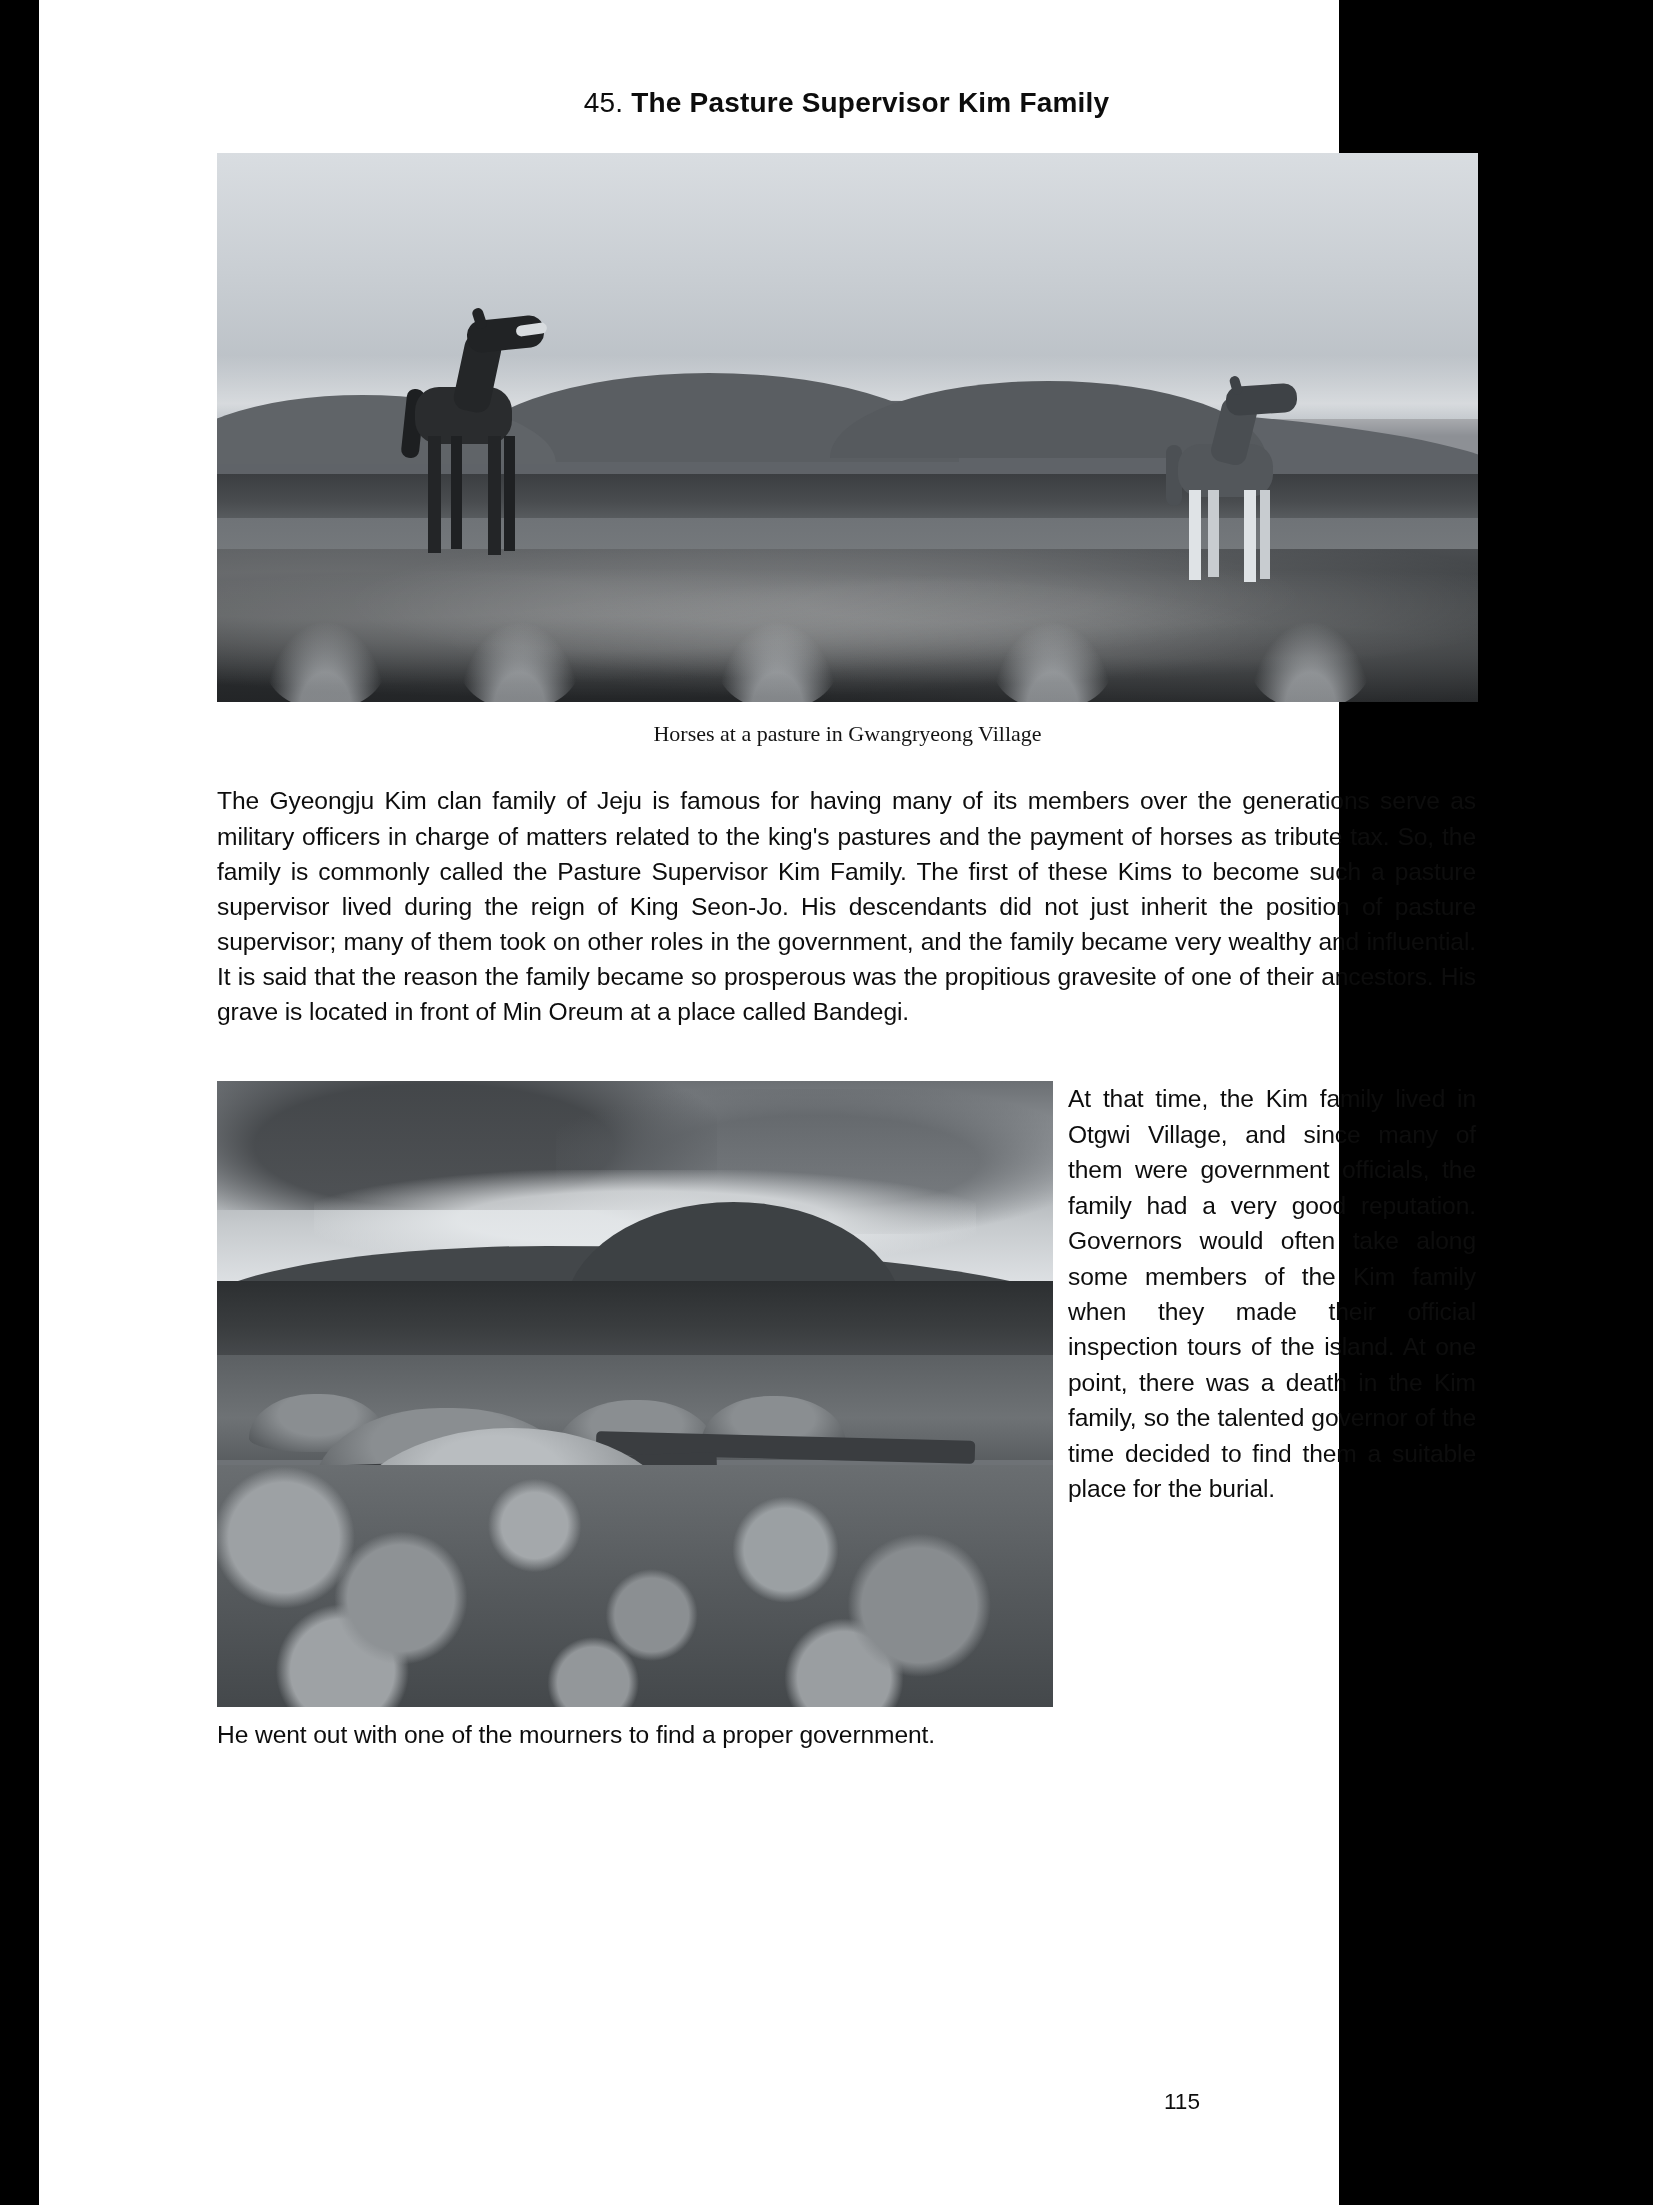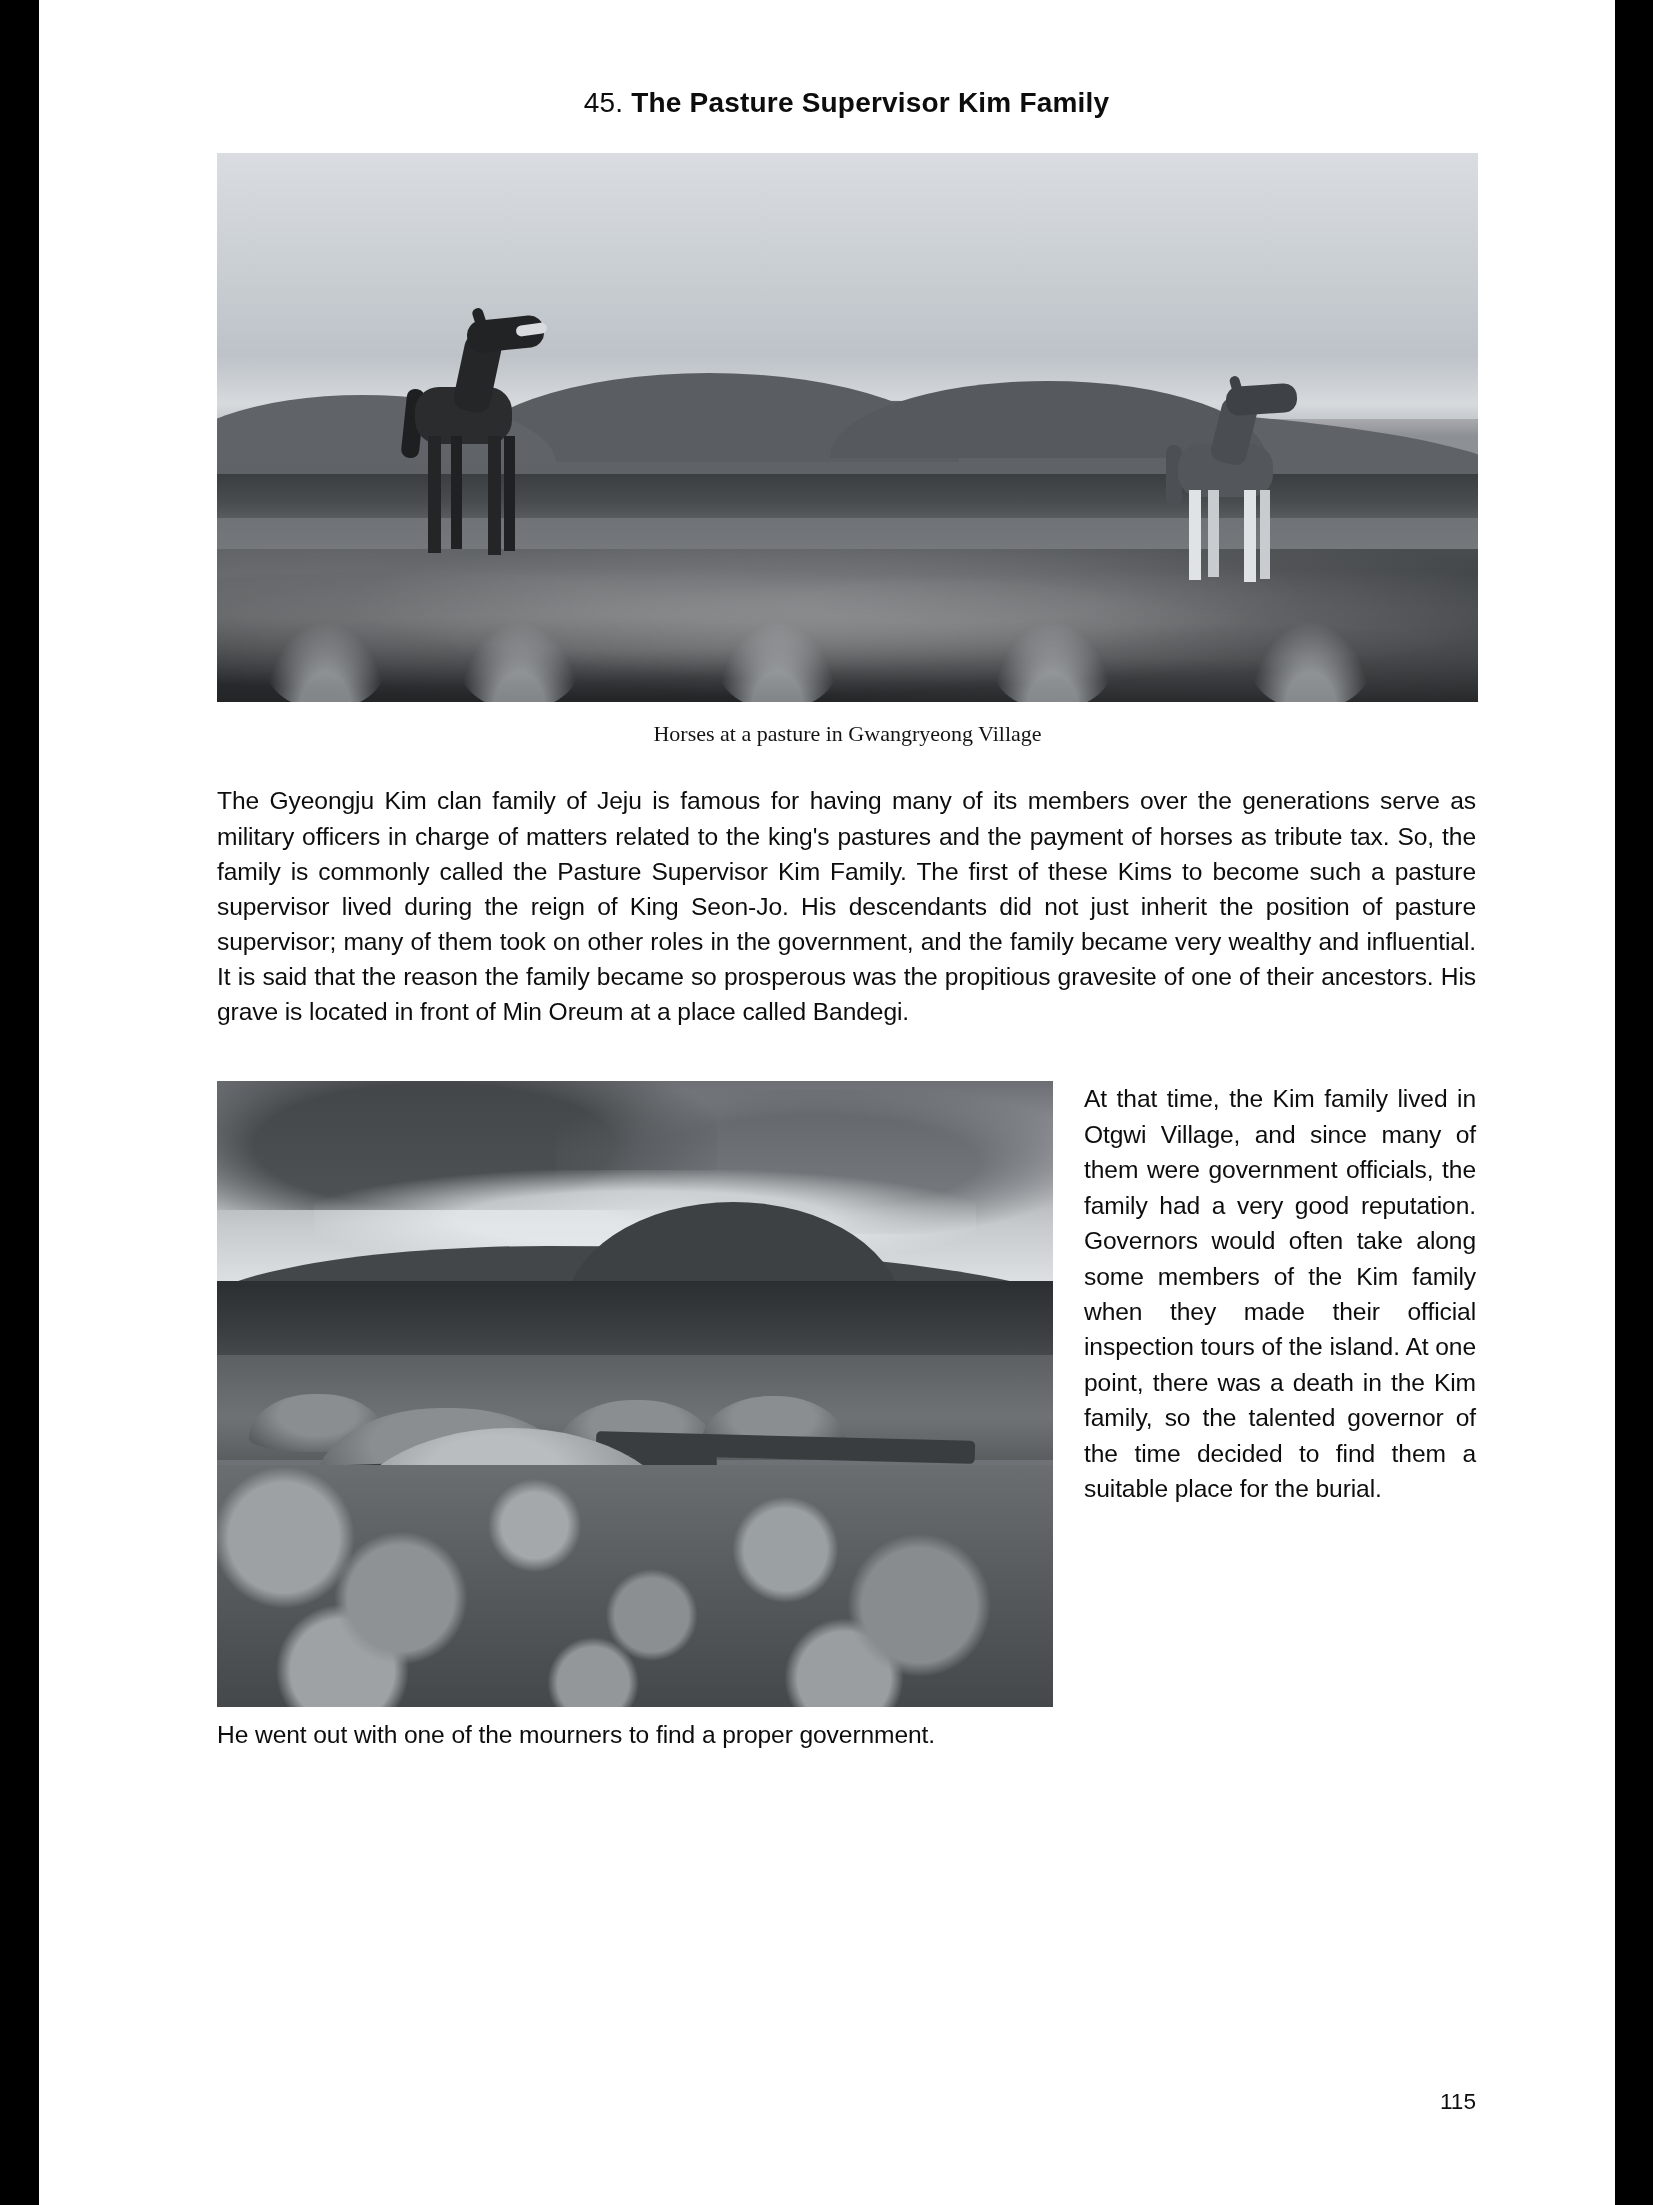--- a/index.html
+++ b/index.html
@@ -10,21 +10,21 @@
   body {
     width: 1653px;
     height: 2205px;
     overflow: hidden;
     font-family: "Liberation Sans", sans-serif;
   }
   .page {
     position: absolute;
     left: 39px;
     top: 0px;
-    width: 1576px;
+    width: 1300px;
     height: 2205px;
     background: #ffffff;
     box-sizing: border-box;
   }
   .content {
     position: absolute;
     left: 178px;
     top: 87px;
     width: 1259px;
   }
@@ -273,21 +273,21 @@
   .caption-left {
     font-family: "Liberation Serif", serif;
     font-size: 21px;
     color: #141414;
     text-align: center;
     margin-top: 21px;
     width: 836px;
   }
   .col-right {
     flex: 1 1 auto;
-    padding-left: 31px;
+    padding-left: 15px;
     font-size: 24.6px;
     line-height: 1.44;
     color: #0d0d0d;
     text-align: justify;
     letter-spacing: -0.1px;
   }
   .tail-para {
     font-size: 24.6px;
     line-height: 1.43;
     color: #0d0d0d;

